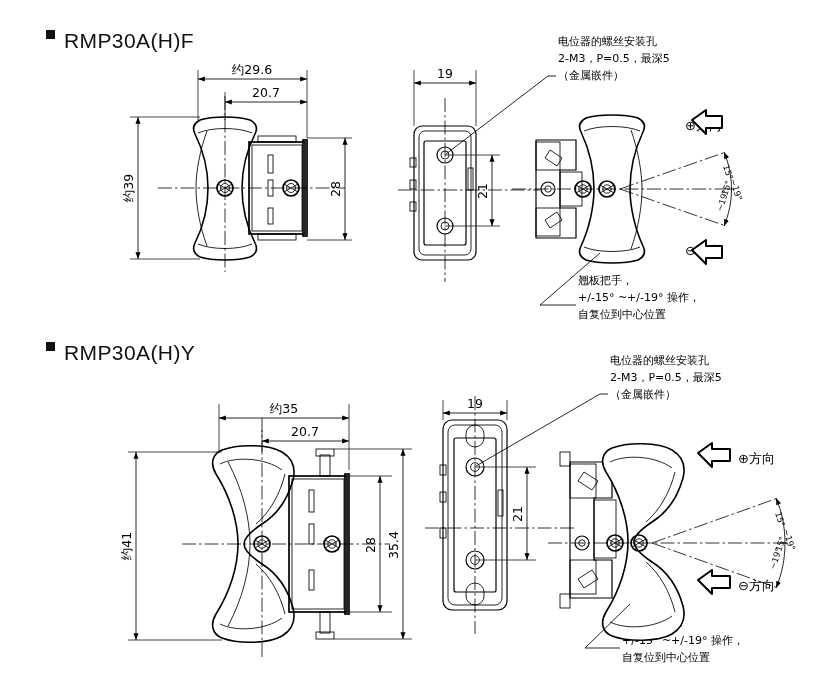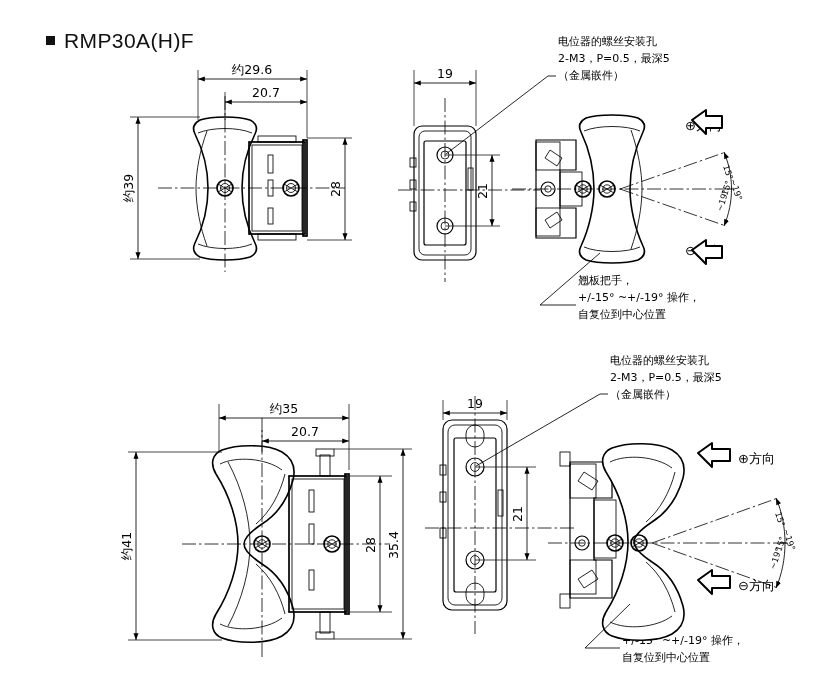--- a/index.html
+++ b/index.html
@@ -4,21 +4,21 @@
 <title>RMP30A Dimension Drawing</title>
 <style>
   html,body{margin:0;padding:0;background:#ffffff;}
   body{
     width:819px;height:682px;position:relative;overflow:hidden;
     font-family:"Liberation Sans","DejaVu Sans",sans-serif;
     color:#000;
   }
   .sheet{position:absolute;inset:0;}
   .model-title{
-    position:absolute;display:flex;align-items:center;gap:9px;
+    position:absolute;display:flex;align-items:flex-start;gap:9px;
     font-size:21px;letter-spacing:.4px;color:#111;padding-left:8px;
   }
   .bullet{width:9px;height:9px;background:#111;display:inline-block;}
   .title-text{font-size:21px;line-height:21px;}
   svg.draw{position:absolute;left:0;top:0;width:819px;height:682px;overflow:visible;}
   .note{
     position:absolute;font-size:11px;line-height:17.5px;white-space:pre;
     color:#000;font-family:"DejaVu Sans","Liberation Sans",sans-serif;
   }
   .dir-label{
@@ -43,20 +43,24 @@
 </head>
 <body>
 
 <div class="sheet">
 
   <div class="model-title" style="left:38px;top:30px;">
     <span class="bullet"></span>
     <span class="title-text">RMP30A(H)F</span>
   </div>
 
+  <div class="model-title" style="left:38px;top:342px;">
+    <span class="bullet"></span>
+    <span class="title-text">RMP30A(H)Y</span>
+  </div>
 
   <div class="note" style="left:558px;top:33px;">电位器的螺丝安装孔</div>
   <div class="note" style="left:558px;top:50px;">2-M3，P=0.5，最深5</div>
   <div class="note" style="left:558px;top:67px;">（金属嵌件）</div>
 
   <div class="note" style="left:578px;top:272px;">翘板把手，</div>
   <div class="note" style="left:578px;top:289px;">+/-15° ~+/-19° 操作，</div>
   <div class="note" style="left:578px;top:306px;">自复位到中心位置</div>
 
   <div class="dir-label" style="left:685px;top:118px;">⊕方向</div>

